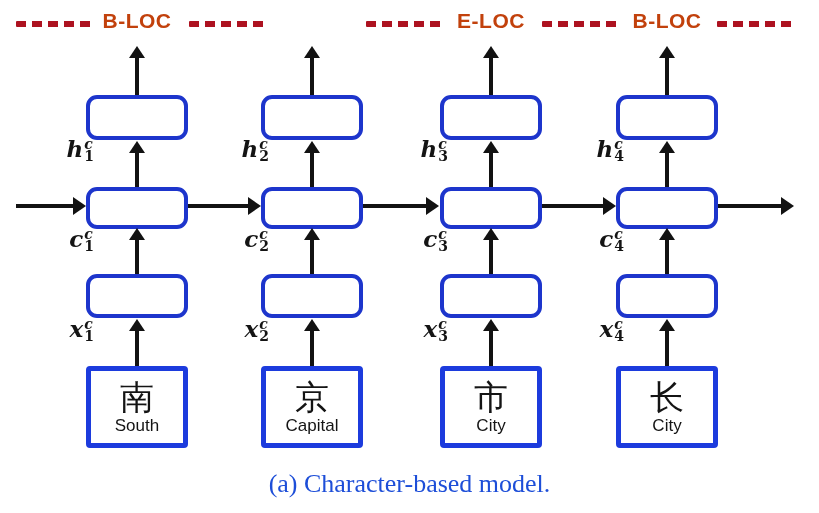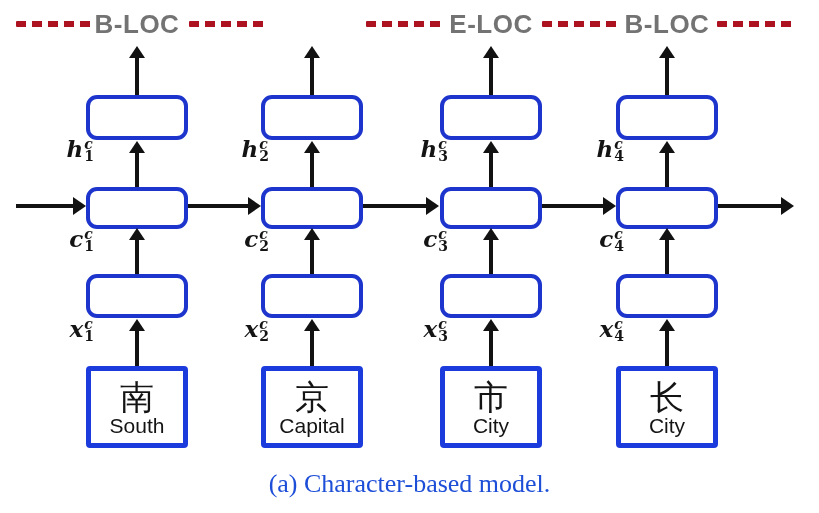--- a/index.html
+++ b/index.html
@@ -19,43 +19,43 @@
     position:absolute;top:21px;height:6px;border-radius:1px;
     background:repeating-linear-gradient(90deg,#ad1220 0 10px,transparent 10px 16px);
   }
   .d1{left:16px;width:78px;}
   .d2{left:189px;width:77px;}
   .d3{left:366px;width:75px;}
   .d4{left:542px;width:76px;}
   .d5{left:717px;width:75px;}
   .tag{
     position:absolute;top:9px;width:100px;left:calc(var(--cx) - 50px);
-    text-align:center;color:#737373;
-    font-size:26px;font-weight:700;letter-spacing:0.5px;
+    text-align:center;color:#c2410c;
+    font-size:21px;font-weight:700;letter-spacing:0.5px;
   }
 
   
   .box{
     position:absolute;box-sizing:border-box;background:#fff;
     border:4px solid #1d35cc;border-radius:11px;
     width:102px;left:calc(var(--cx) - 51px);
   }
   .box.top{top:95px;height:45px;}
   .box.mid{top:187px;height:42px;}
   .box.low{top:274px;height:44px;}
 
   
   .charbox{
     position:absolute;box-sizing:border-box;background:#fff;
     width:102px;height:82px;top:366px;left:calc(var(--cx) - 51px);
     border:5px solid #1c3bdd;border-radius:4px;
     display:flex;flex-direction:column;align-items:center;justify-content:center;
   }
   .char-cn{font-size:34px;line-height:38px;color:#141414;}
-  .char-en{font-size:21px;line-height:20px;color:#141414;}
+  .char-en{font-size:17px;line-height:20px;color:#141414;}
 
   
   .varrow{position:absolute;width:4px;background:#121212;left:calc(var(--cx) - 2px);}
   .varrow::before{
     content:"";position:absolute;top:-11px;left:-6px;
     border-left:8px solid transparent;border-right:8px solid transparent;
     border-bottom:12px solid #121212;
   }
   .a-label{top:57px;height:38px;}
   .a-h{top:152px;height:35px;}

